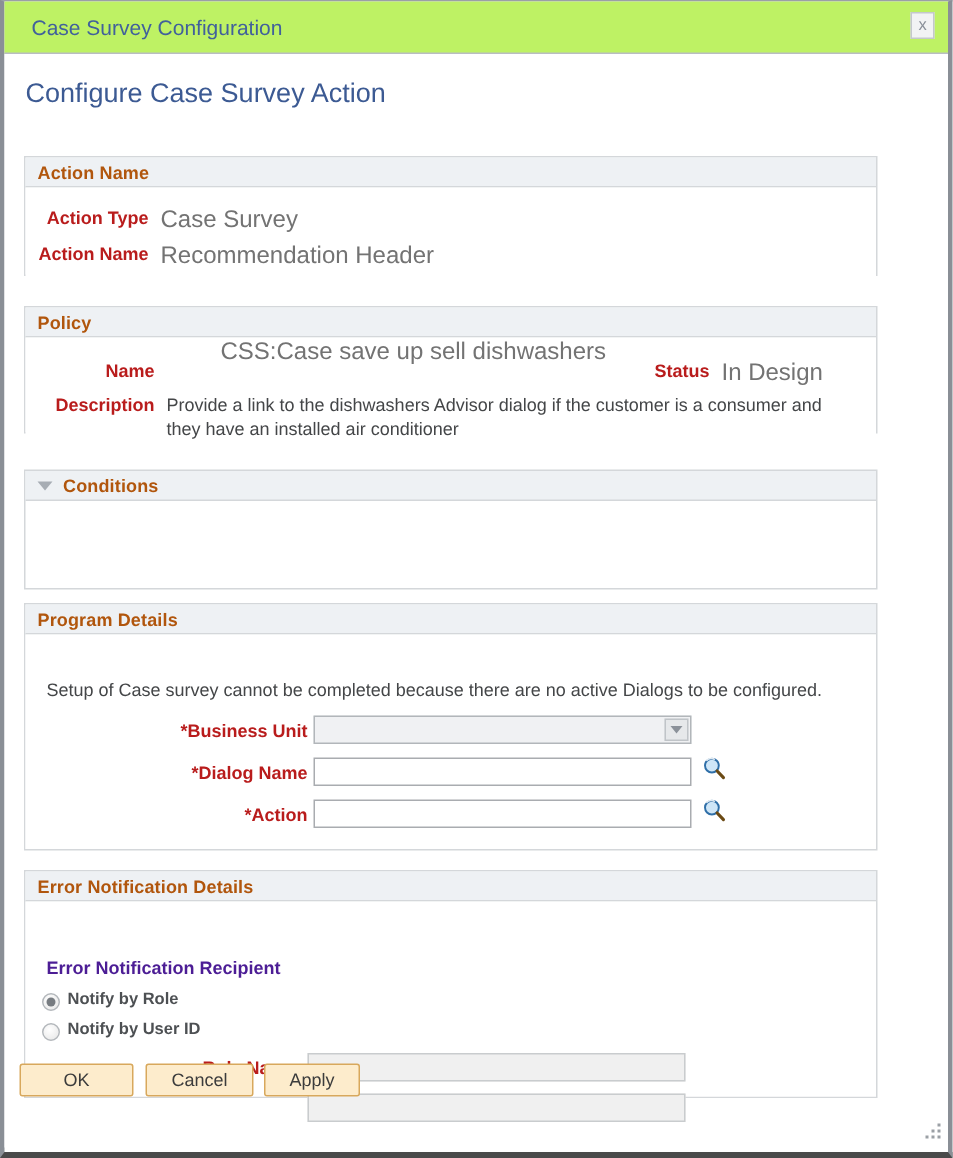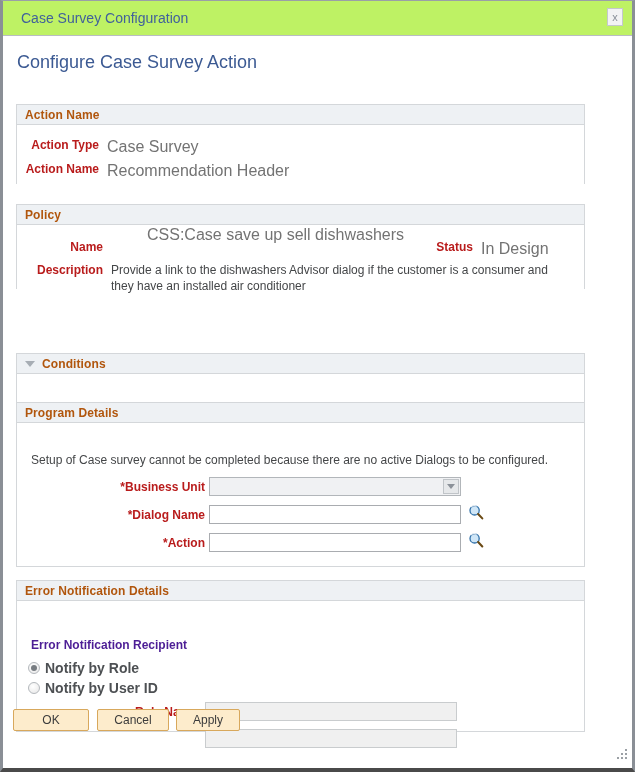--- a/index.html
+++ b/index.html
@@ -205,21 +205,21 @@
   .radio.checked::after {
     content: "";
     position: absolute;
     left: 2px; top: 2px;
     width: 6px; height: 6px;
     border-radius: 50%;
     background: #777c81;
   }
   .radio-label {
     position: absolute;
-    font-size: 14px;
+    font-size: 11px;
     font-weight: bold;
     color: #4d5053;
     white-space: nowrap;
     cursor: pointer;
   }
   .sub-head {
     position: absolute;
     font-size: 12px;
     font-weight: bold;
     color: #4c1d95;
@@ -293,21 +293,21 @@
         <span class="fld-value" style="left:94px; top:1px;margin-left:36px;">CSS:Case save up sell dishwashers</span>
 
         <span class="fld-label" style="left:380px; width:76px; top:15px;">Status</span>
         <span class="fld-value" style="left:464px; top:15px;">In Design</span>
 
         <span class="fld-label" style="left:0; width:86px; top:38px;">Description</span>
         <span class="fld-text" style="left:94px; top:37px; width:452px;">Provide a link to the dishwashers Advisor dialog if the customer is a consumer and they have an installed air conditioner</span>
       </div>
     </div>
 
-    <div class="group" style="top:277px; height:80px;margin-top:40px;">
+    <div class="group" style="top:277px; height:80px;">
       <div class="group-header">
         <span class="collapse-triangle"></span>
         <span class="group-title">Conditions</span>
       </div>
     </div>
 
     <div class="group" style="top:366px; height:165px;">
       <div class="group-header">
         <span class="group-title">Program Details</span>
       </div>

